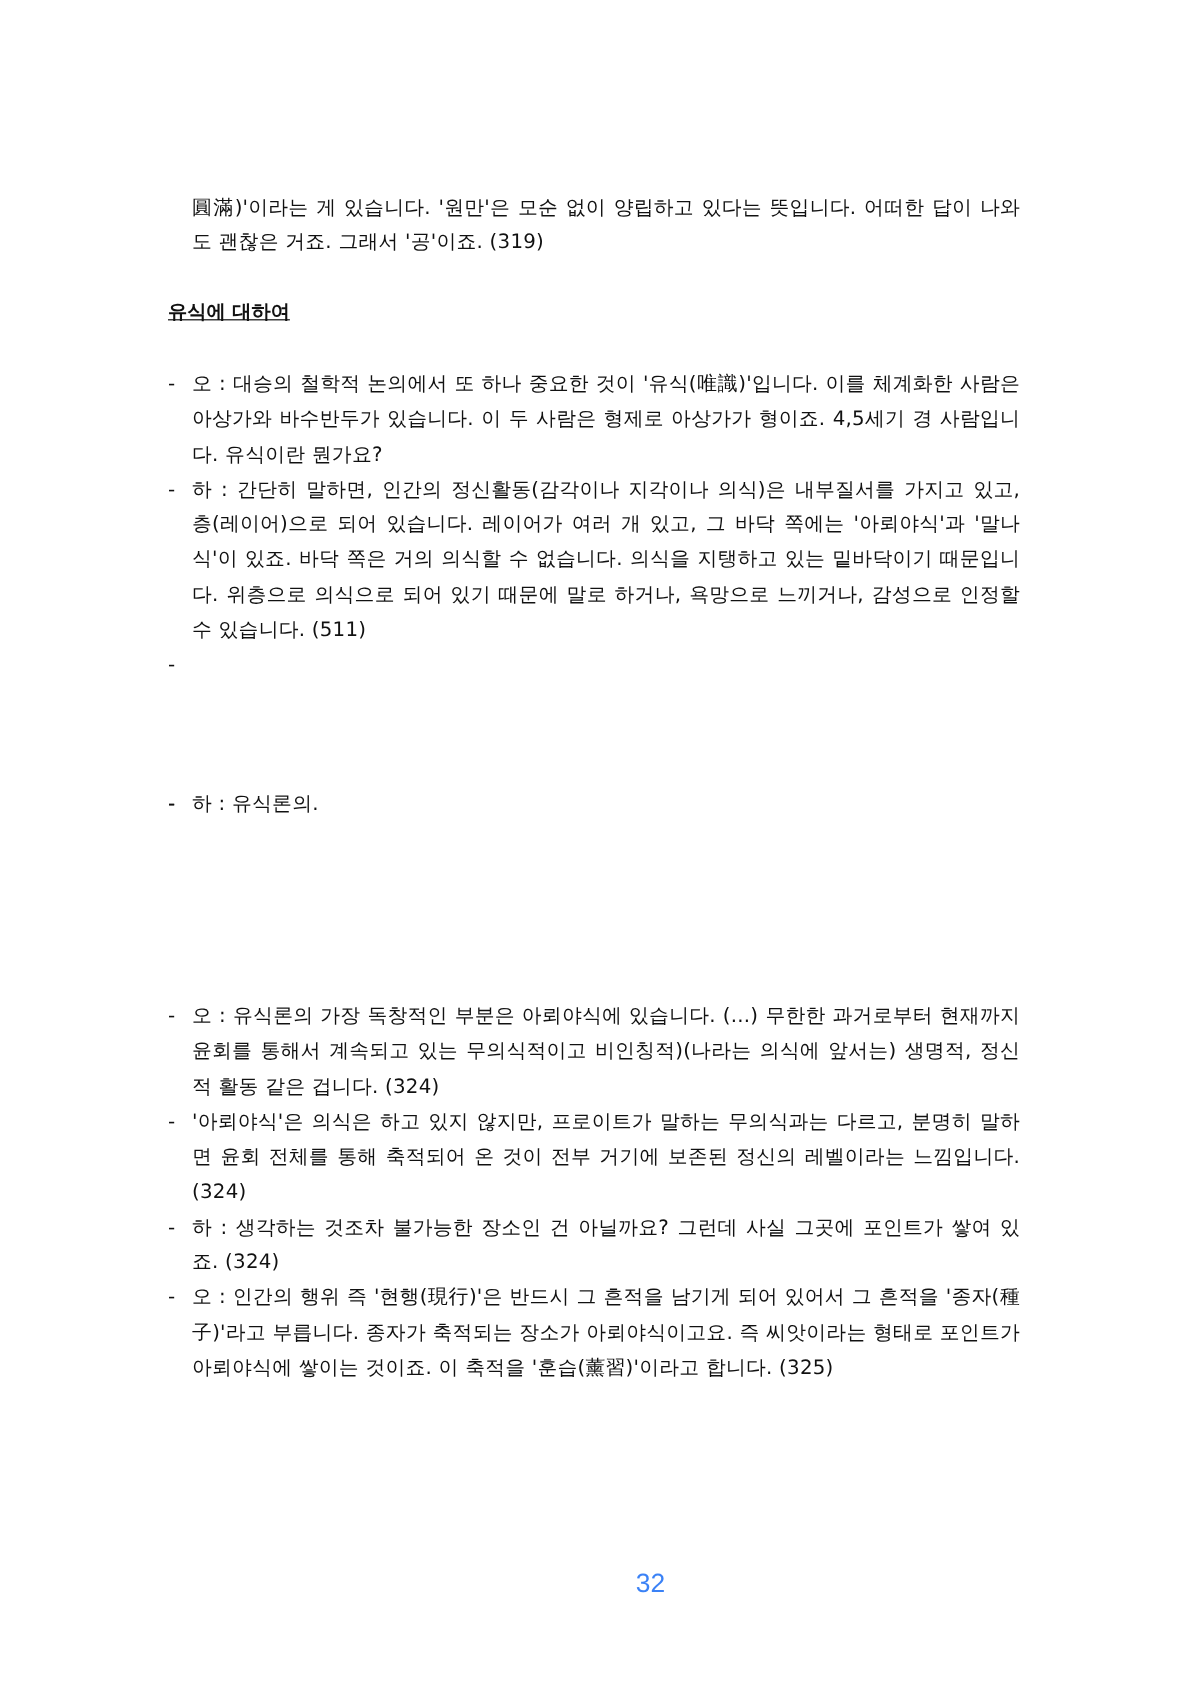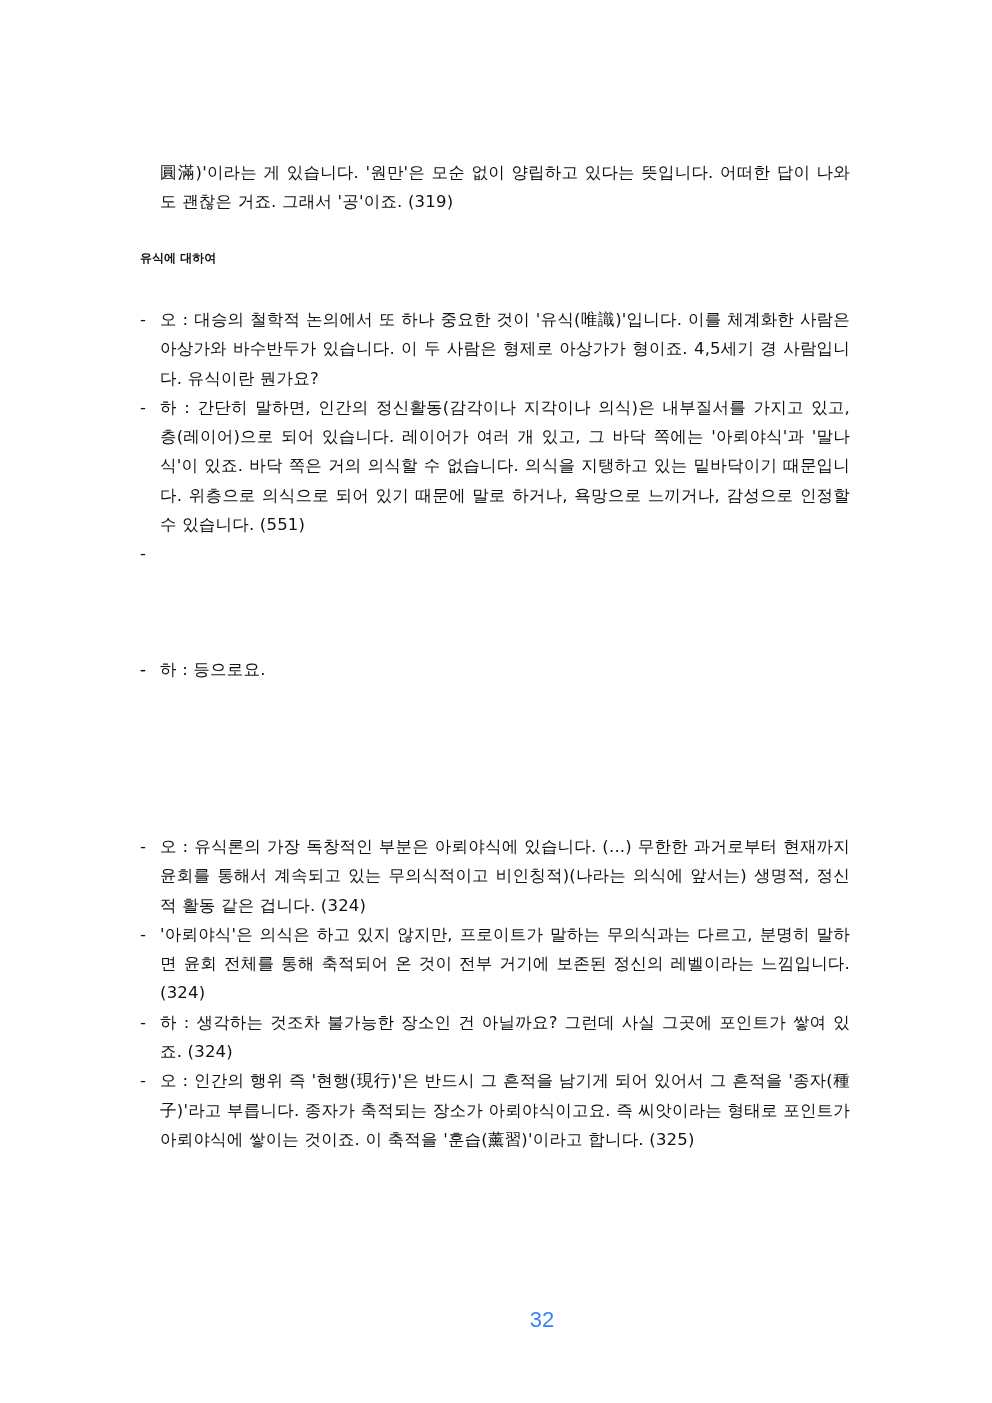--- a/index.html
+++ b/index.html
@@ -1,20 +1,20 @@
 <!DOCTYPE html>
 <html><head>
   <meta charset="utf-8">
   <style>
     html, body { margin: 0; padding: 0; background: #ffffff; }
     body { width: 992px; height: 1403px; position: relative; overflow: hidden;
       font-family: "DejaVu Sans", "Liberation Sans", sans-serif; color: #111111; }
     .page { position: absolute; left: 0; top: 0; width: 992px; height: 1213px; }
     .cont { position: absolute; left: 160px; width: 690px; font-size: 16.5px; line-height: 29.3px; text-align: justify; letter-spacing: 0.2px; }
-    .heading { position: absolute; left: 140px; top: 250px; font-size: 12px; font-weight: bold; }
+    .heading { position: absolute; left: 140px; top: 250px; font-size: 16px; font-weight: bold; text-decoration: underline; }
     .block { position: absolute; left: 140px; width: 710px; }
     .item { position: relative; padding-left: 20px; font-size: 16.5px; line-height: 29.3px;
       text-align: justify; letter-spacing: 0.2px; }
     .item .dash { position: absolute; left: 0; top: 0; }
     .page-number { position: absolute; left: 0; width: 992px; top: 1307px; text-align: center;
       font-family: "Liberation Sans", sans-serif; font-size: 22px; color: #3b82f6; margin-left: 46px; }
   </style>
 </head>
 <body>
 
@@ -24,34 +24,34 @@
 
   <div class="heading">유식에 대하여</div>
 
   <div class="block" style="top:305px;">
     <div class="item">
       <span class="dash">-</span>
       <span>오 : 대승의 철학적 논의에서 또 하나 중요한 것이 '유식(唯識)'입니다. 이를 체계화한 사람은 아상가와 바수반두가 있습니다. 이 두 사람은 형제로 아상가가 형이죠. 4,5세기 경 사람입니다. 유식이란 뭔가요?</span>
     </div>
     <div class="item">
       <span class="dash">-</span>
-      <span>하 : 간단히 말하면, 인간의 정신활동(감각이나 지각이나 의식)은 내부질서를 가지고 있고, 층(레이어)으로 되어 있습니다. 레이어가 여러 개 있고, 그 바닥 쪽에는 '아뢰야식'과 '말나식'이 있죠. 바닥 쪽은 거의 의식할 수 없습니다. 의식을 지탱하고 있는 밑바닥이기 때문입니다. 위층으로 의식으로 되어 있기 때문에 말로 하거나, 욕망으로 느끼거나, 감성으로 인정할 수 있습니다. (551)</span>
+      <span>하 : 간단히 말하면, 인간의 정신활동(감각이나 지각이나 의식)은 내부질서를 가지고 있고, 층(레이어)으로 되어 있습니다. 레이어가 여러 개 있고, 그 바닥 쪽에는 '아뢰야식'과 '말나식'이 있죠. 바닥 쪽은 거의 의식할 수 없습니다. 의식을 지탱하고 있는 밑바닥이기 때문입니다. 위층으로 의식으로 되어 있기 때문에 말로 하거나, 욕망으로 느끼거나, 감성으로 인정할 수 있습니다. (511)</span>
     </div>
     <div class="item">
       <span class="dash">-</span>
     </div>
   </div>
 
   <div class="block" style="top:655px;">
     <div class="item">
       <span class="dash">-</span>
     </div>
     <div class="item">
       <span class="dash">-</span>
-      <span>하 : 등으로요.</span>
+      <span>하 : 유식론의.</span>
     </div>
   </div>
 
   <div class="block" style="top:832px;">
     <div class="item">
       <span class="dash">-</span>
       <span>오 : 유식론의 가장 독창적인 부분은 아뢰야식에 있습니다. (...) 무한한 과거로부터 현재까지 윤회를 통해서 계속되고 있는 무의식적이고 비인칭적)(나라는 의식에 앞서는) 생명적, 정신적 활동 같은 겁니다. (324)</span>
     </div>
     <div class="item">
       <span class="dash">-</span>

